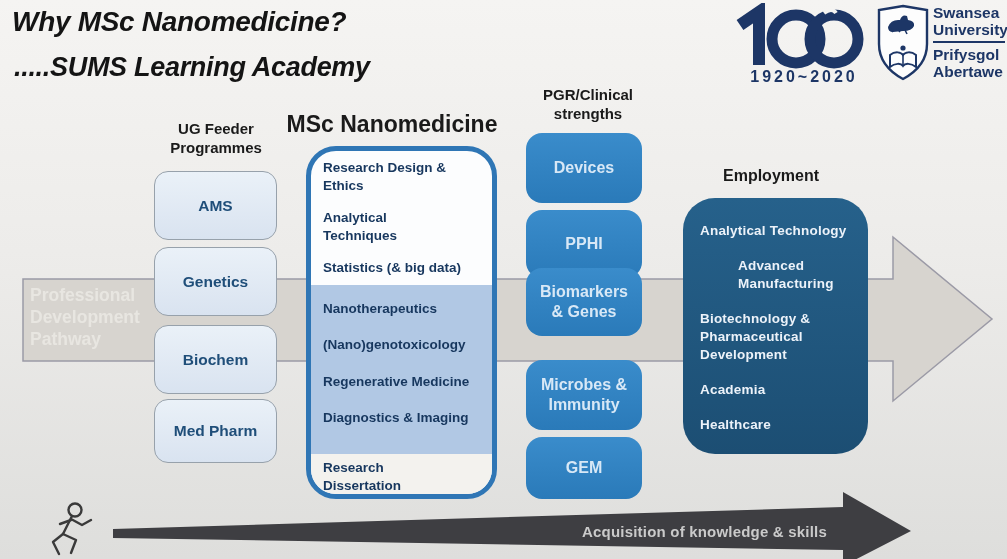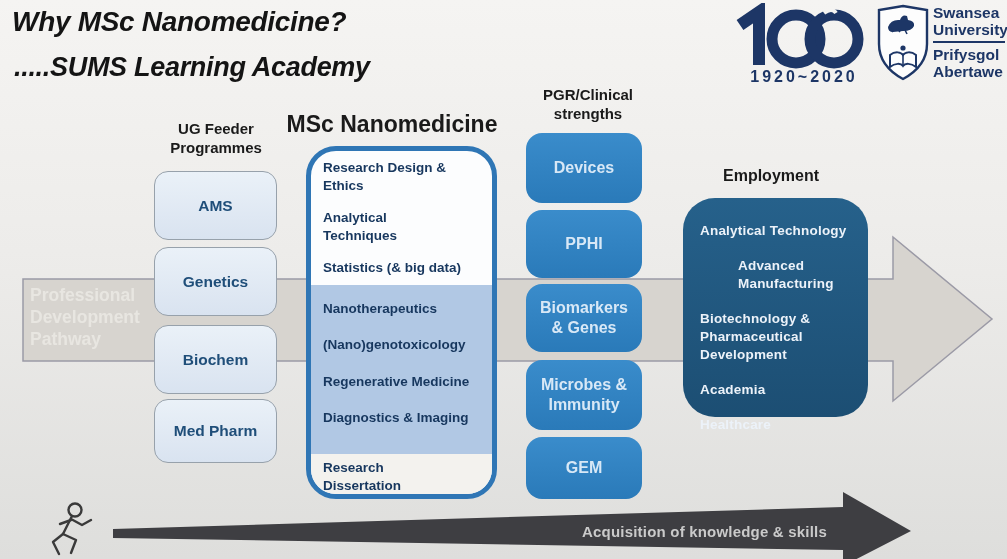--- a/index.html
+++ b/index.html
@@ -47,21 +47,21 @@
   .msc-top .mod:nth-child(3){margin-bottom:0;}
   .msc-mid .mod{margin-bottom:19px;}
   .msc-bot .mod{max-width:100px;}
   
   .pbox{position:absolute;left:526px;width:116px;z-index:3;border-radius:16px;
     background:linear-gradient(180deg,#3a8ccb 0%,#2a7ab9 100%);
     display:flex;align-items:center;justify-content:center;text-align:center;
     font-size:16px;font-weight:bold;color:#d8e8f6;line-height:20px;}
   .pbox span{display:inline-block;max-width:102px;}
   
-  .ebox{position:absolute;left:683px;top:198px;width:185px;height:219px;z-index:3;
+  .ebox{position:absolute;left:683px;top:198px;width:185px;height:256px;z-index:3;
     border-radius:32px;background:linear-gradient(180deg,#26618b 0%,#1c4e73 100%);
     box-sizing:border-box;padding:24px 10px 0 17px;}
   .ebox .eitem{font-size:13.5px;font-weight:600;color:#ecf2f9;line-height:18px;margin-bottom:17px;letter-spacing:.2px;}
   .ebox .eitem:nth-child(2){max-width:108px;margin-left:38px;}
   .ebox .eitem:nth-child(3){max-width:142px;}
   
   .skills-arrow{position:absolute;left:0;top:0;z-index:2;}
   .skills-label{position:absolute;left:575px;top:523px;width:252px;z-index:3;text-align:right;
     font-size:15px;font-weight:bold;color:#cacaca;letter-spacing:.2px;}
   .runner{position:absolute;left:48px;top:501px;z-index:3;}
@@ -128,21 +128,21 @@
       <div class="mod">Research Dissertation</div>
     </div>
   </div>
 
   <div class="pbox" style="top:133px;height:70px;">
       <span>Devices</span>
     </div>
   <div class="pbox" style="top:210px;height:68px;">
       <span>PPHI</span>
     </div>
-  <div class="pbox" style="top:284px;height:68px;">
+  <div class="pbox" style="top:268px;height:68px;">
       <span>Biomarkers &amp; Genes</span>
     </div>
   <div class="pbox" style="top:360px;height:70px;">
       <span>Microbes &amp; Immunity</span>
     </div>
   <div class="pbox" style="top:437px;height:62px;">
       <span>GEM</span>
     </div>
 
   <div class="ebox">

